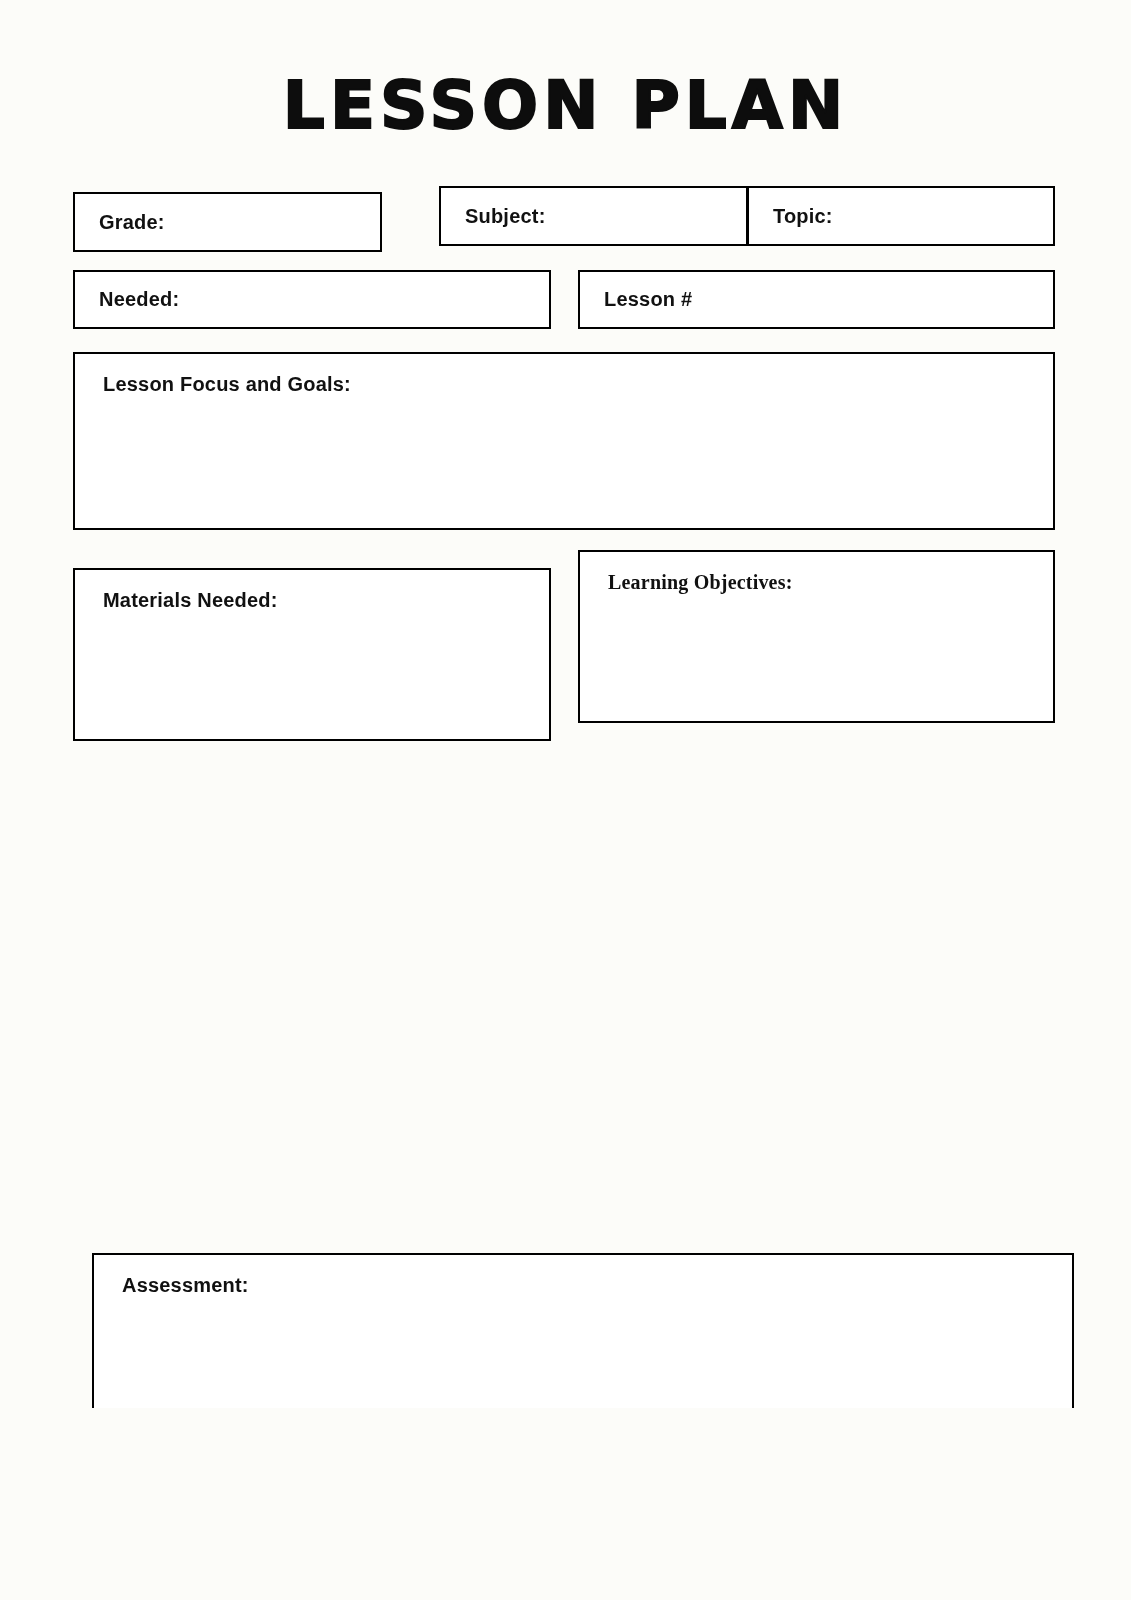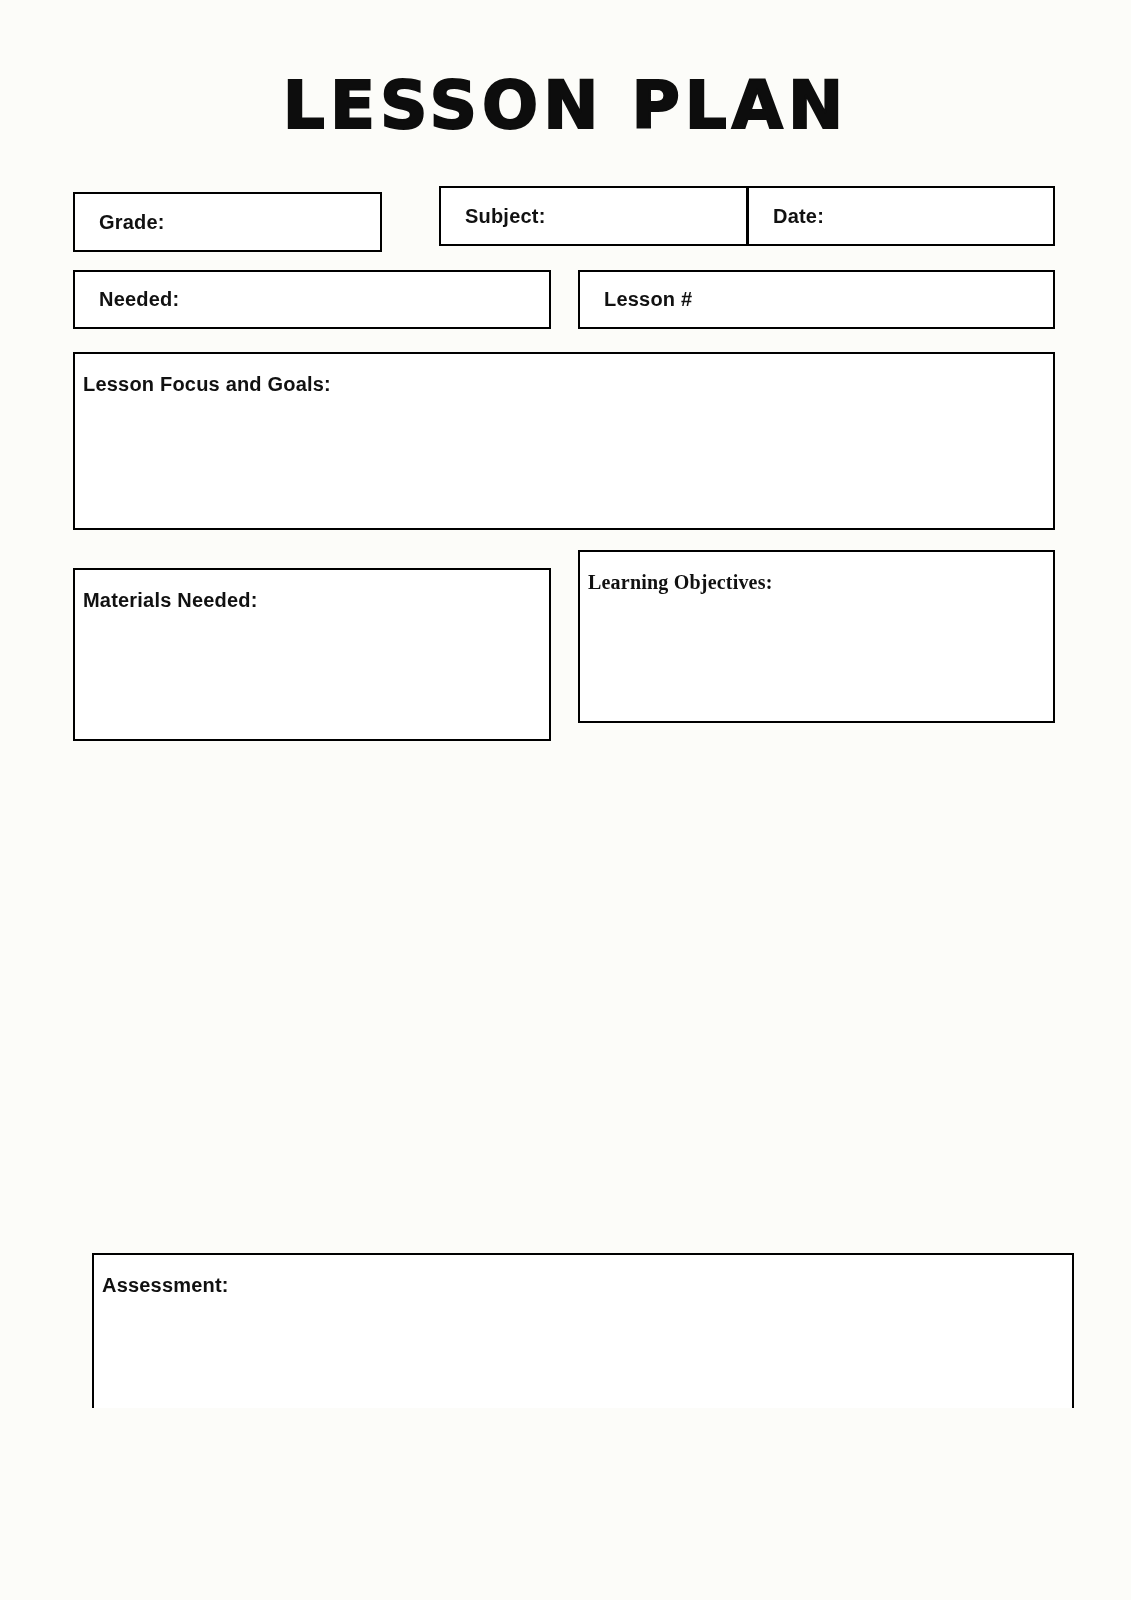--- a/index.html
+++ b/index.html
@@ -28,21 +28,21 @@
     white-space: nowrap;
   }
   .fbox {
     position: absolute;
     border: 2px solid #000000;
     background: #ffffff;
     display: flex;
     flex-direction: row;
   }
   .fbox.center-label { align-items: center; padding: 0 24px; }
-  .fbox.top-label { align-items: flex-start; padding: 19px 8px; }
+  .fbox.top-label { align-items: flex-start; padding: 19px 28px; }
   .label {
     font-size: 20px;
     font-weight: bold;
     color: #111111;
     letter-spacing: 0.2px;
     white-space: nowrap;
   }
   .value {
     flex: 1;
     min-width: 0;
@@ -73,21 +73,21 @@
     <span class="label">Grade:</span>
     <span class="value"></span>
   </div>
 
   <div class="fbox center-label box-subject">
     <span class="label">Subject:</span>
     <span class="value"></span>
   </div>
 
   <div class="fbox center-label box-date">
-    <span class="label">Date:</span>
+    <span class="label">Topic:</span>
     <span class="value"></span>
   </div>
 
   <div class="fbox center-label box-topic">
     <span class="label">Needed:</span>
     <span class="value"></span>
   </div>
 
   <div class="fbox center-label box-lesson">
     <span class="label">Lesson #</span>

